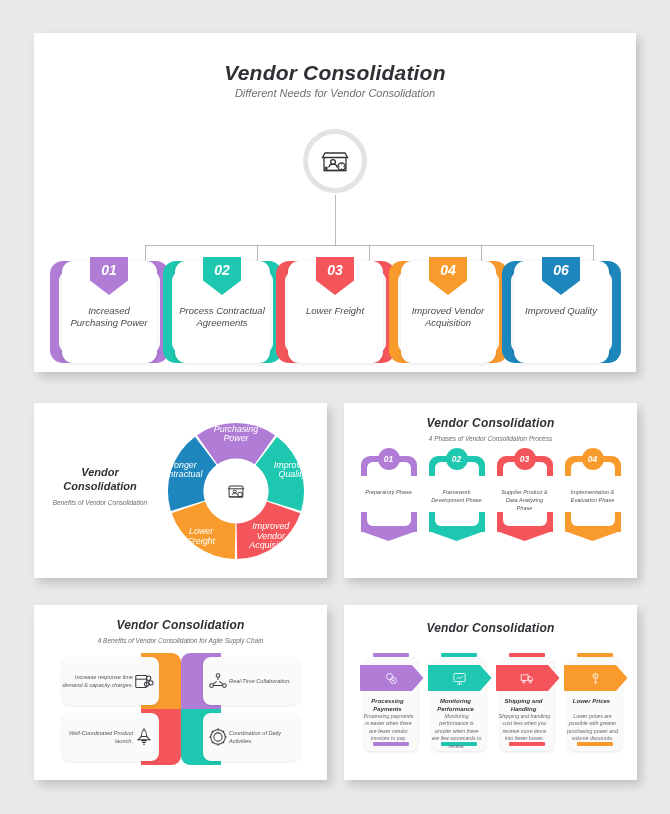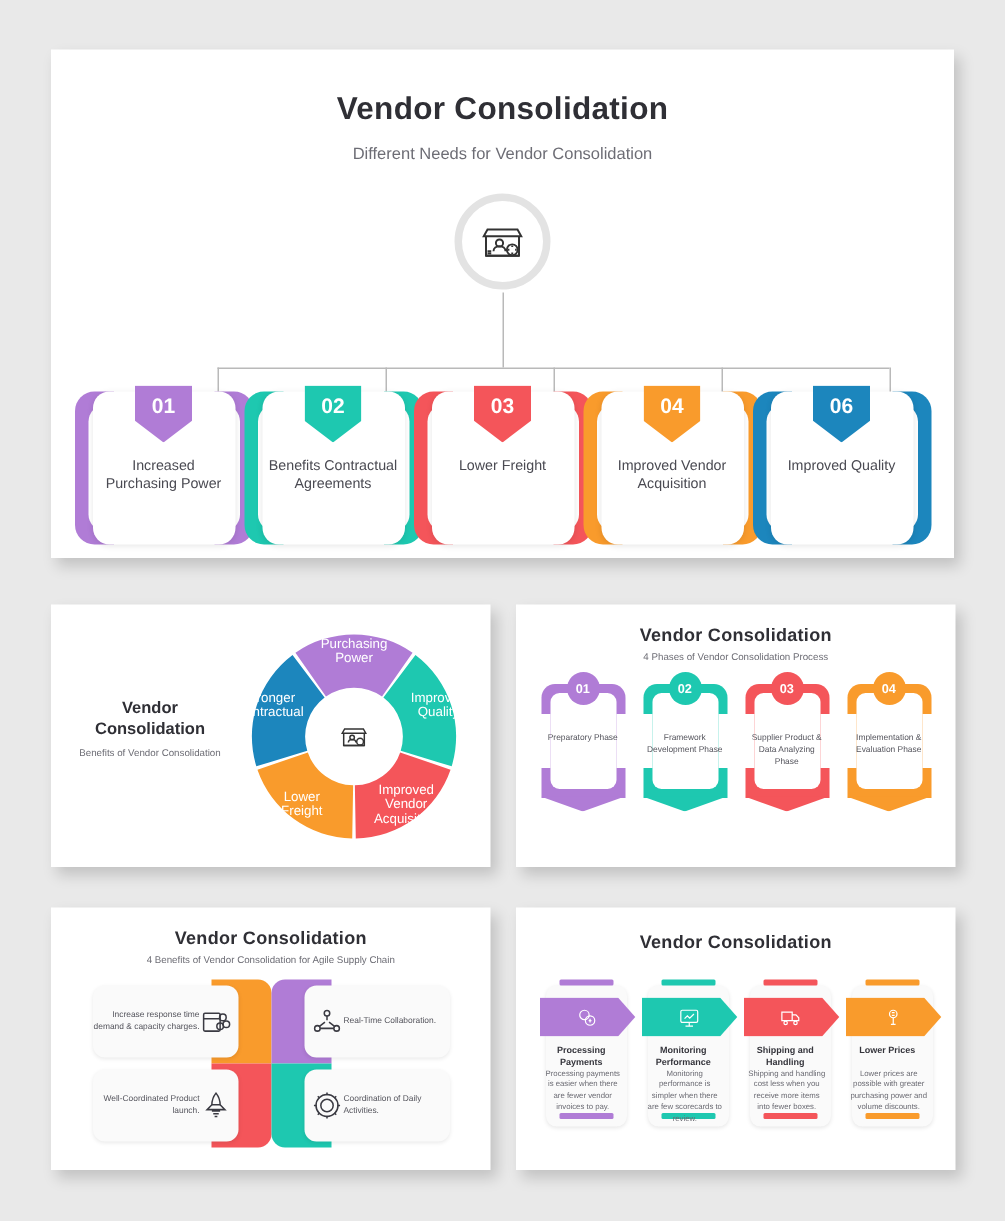--- a/index.html
+++ b/index.html
@@ -2,21 +2,21 @@
 <html><head>
 <meta charset="utf-8">
 <style>
   * { box-sizing: border-box; margin: 0; padding: 0; }
   html, body {
     width: 670px; height: 814px;
     background: #e9e9e9;
     font-family: "Liberation Sans", sans-serif;
     overflow: hidden;
   }
-  .page { position: relative; width: 670px; height: 728px; }
+  .page { position: relative; width: 670px; height: 728px; font-style: italic; }
 
   .slide {
     position: absolute;
     background: #ffffff;
     box-shadow: 4px 5px 9px rgba(0,0,0,0.17);
     overflow: hidden;
   }
   #slide-1 { left: 34px; top: 33px;  width: 602px; height: 339px; }
   #slide-2 { left: 34px; top: 403px; width: 293px; height: 175px; }
   #slide-3 { left: 344px; top: 403px; width: 293px; height: 175px; }
@@ -24,21 +24,21 @@
   #slide-5 { left: 344px; top: 605px; width: 293px; height: 175px; }
 
   .s-title {
     text-align: center; color: #2f2f35;
     font-weight: bold; letter-spacing: .2px;
   }
   .s-sub { text-align: center; color: #6d6d75; }
 
   
   #slide-1 .s-title { font-size: 21px; margin-top: 28px; }
-  #slide-1 .s-sub   { font-size: 11px; margin-top: 12px; }
+  #slide-1 .s-sub   { font-size: 11px; margin-top: 2px; }
 
   .hub {
     position: absolute; left: 50%; top: 96px; transform: translateX(-50%);
     width: 64px; height: 64px; border-radius: 50%;
     background: #fff; border: 5px solid #e3e3e3;
     display: flex; align-items: center; justify-content: center;
   }
   .hub svg { width: 32px; height: 32px; }
 
   .connector { position: absolute; background: #b9b9b9; }
@@ -223,21 +223,21 @@
       </div>
       <div class="card5">
         <div class="arm l" style="background: rgb(30, 200, 176);">
             <i></i>
           </div>
         <div class="arm r" style="background: rgb(30, 200, 176);">
             <i></i>
           </div>
         <div class="body"></div>
         <div class="banner" style="background: rgb(30, 200, 176);">02</div>
-        <div class="lbl">Benefits Contractual Agreements</div>
+        <div class="lbl">Process Contractual Agreements</div>
       </div>
       <div class="card5">
         <div class="arm l" style="background: rgb(244, 85, 90);">
             <i></i>
           </div>
         <div class="arm r" style="background: rgb(244, 85, 90);">
             <i></i>
           </div>
         <div class="body"></div>
         <div class="banner" style="background: rgb(244, 85, 90);">03</div>

